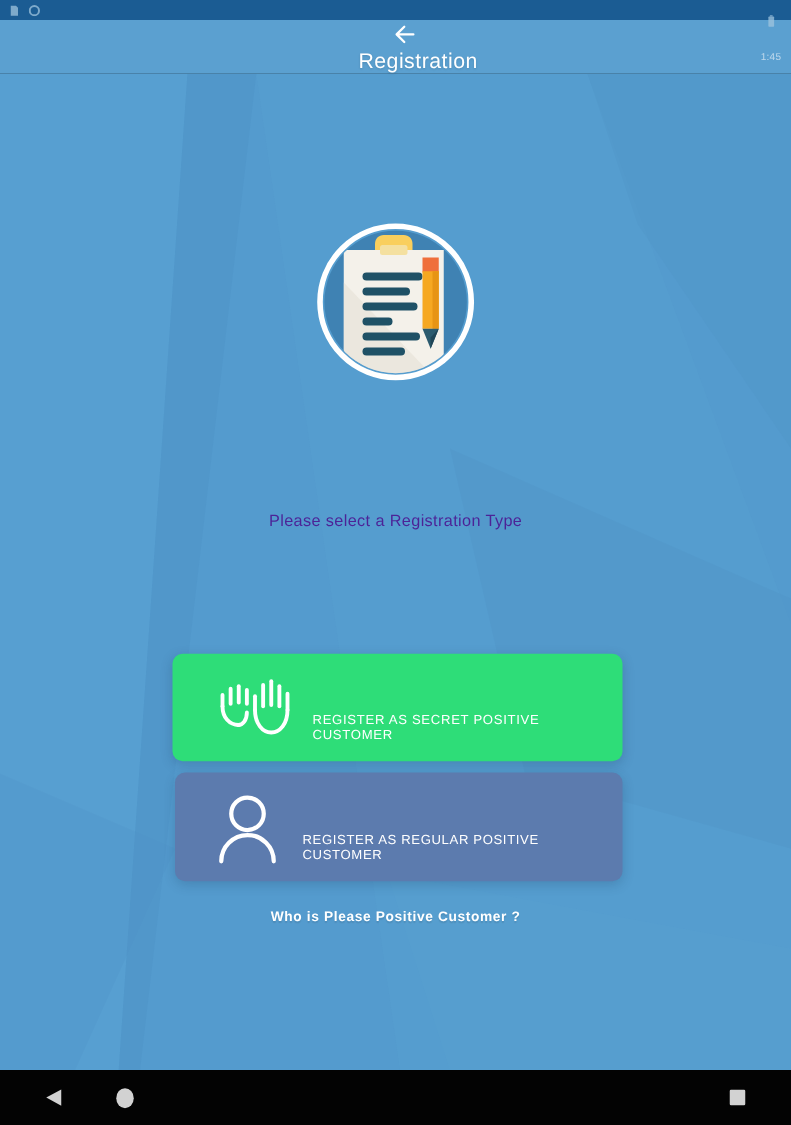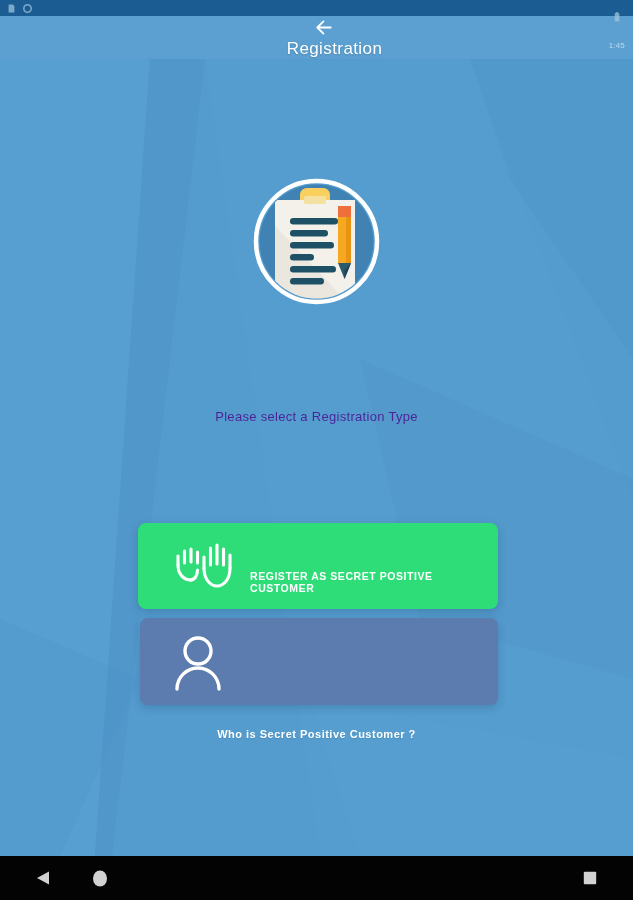--- a/index.html
+++ b/index.html
@@ -102,21 +102,21 @@
     box-shadow:0 3px 9px rgba(20,50,80,.20);
   }
   .btn-icon {
     flex:0 0 auto;
     display:flex; align-items:center; justify-content:center;
   }
   #btn-secret .btn-icon { width:92px; margin-left:20px; }
   #btn-regular .btn-icon { width:88px; margin-left:14px; }
   .btn-label {
     color:#ffffff;
-    font-weight:bold;
+    font-weight:normal;
     font-size:10.5px;
     letter-spacing:.55px;
     margin-top:32px;
   }
   #btn-regular .btn-label { font-size:10.5px; letter-spacing:.5px; }
 
   
   #footer-link {
     position:absolute; top:669px; left:0;
     width:633px; text-align:center;
@@ -251,23 +251,24 @@
 
     <div id="btn-regular" class="reg-button">
       <div class="btn-icon">
         <svg width="56" height="60" viewBox="0 0 56 60">
           <g fill="none" stroke="#ffffff" stroke-width="3.4" stroke-linecap="round">
             <circle cx="28" cy="19" r="13"></circle>
             <path d="M7 57c0-11.6 9.4-21 21-21s21 9.4 21 21"></path>
           </g>
         </svg>
       </div>
-    </div>
-
-    <div id="footer-link">Who is Secret Positive Customer ?</div>
+      <span class="btn-label">REGISTER AS REGULAR POSITIVE CUSTOMER</span>
+    </div>
+
+    <div id="footer-link">Who is Please Positive Customer ?</div>
   </div>
 
   <div id="nav-bar">
     <div id="nav-back" class="nav-btn">
       <svg width="14" height="16" viewBox="0 0 14 16">
         <polygon points="13,1.5 13,14.5 1,8" fill="#d2d2d2"></polygon>
       </svg>
     </div>
     <div id="nav-home" class="nav-btn">
       <svg width="16" height="17" viewBox="0 0 16 17">

